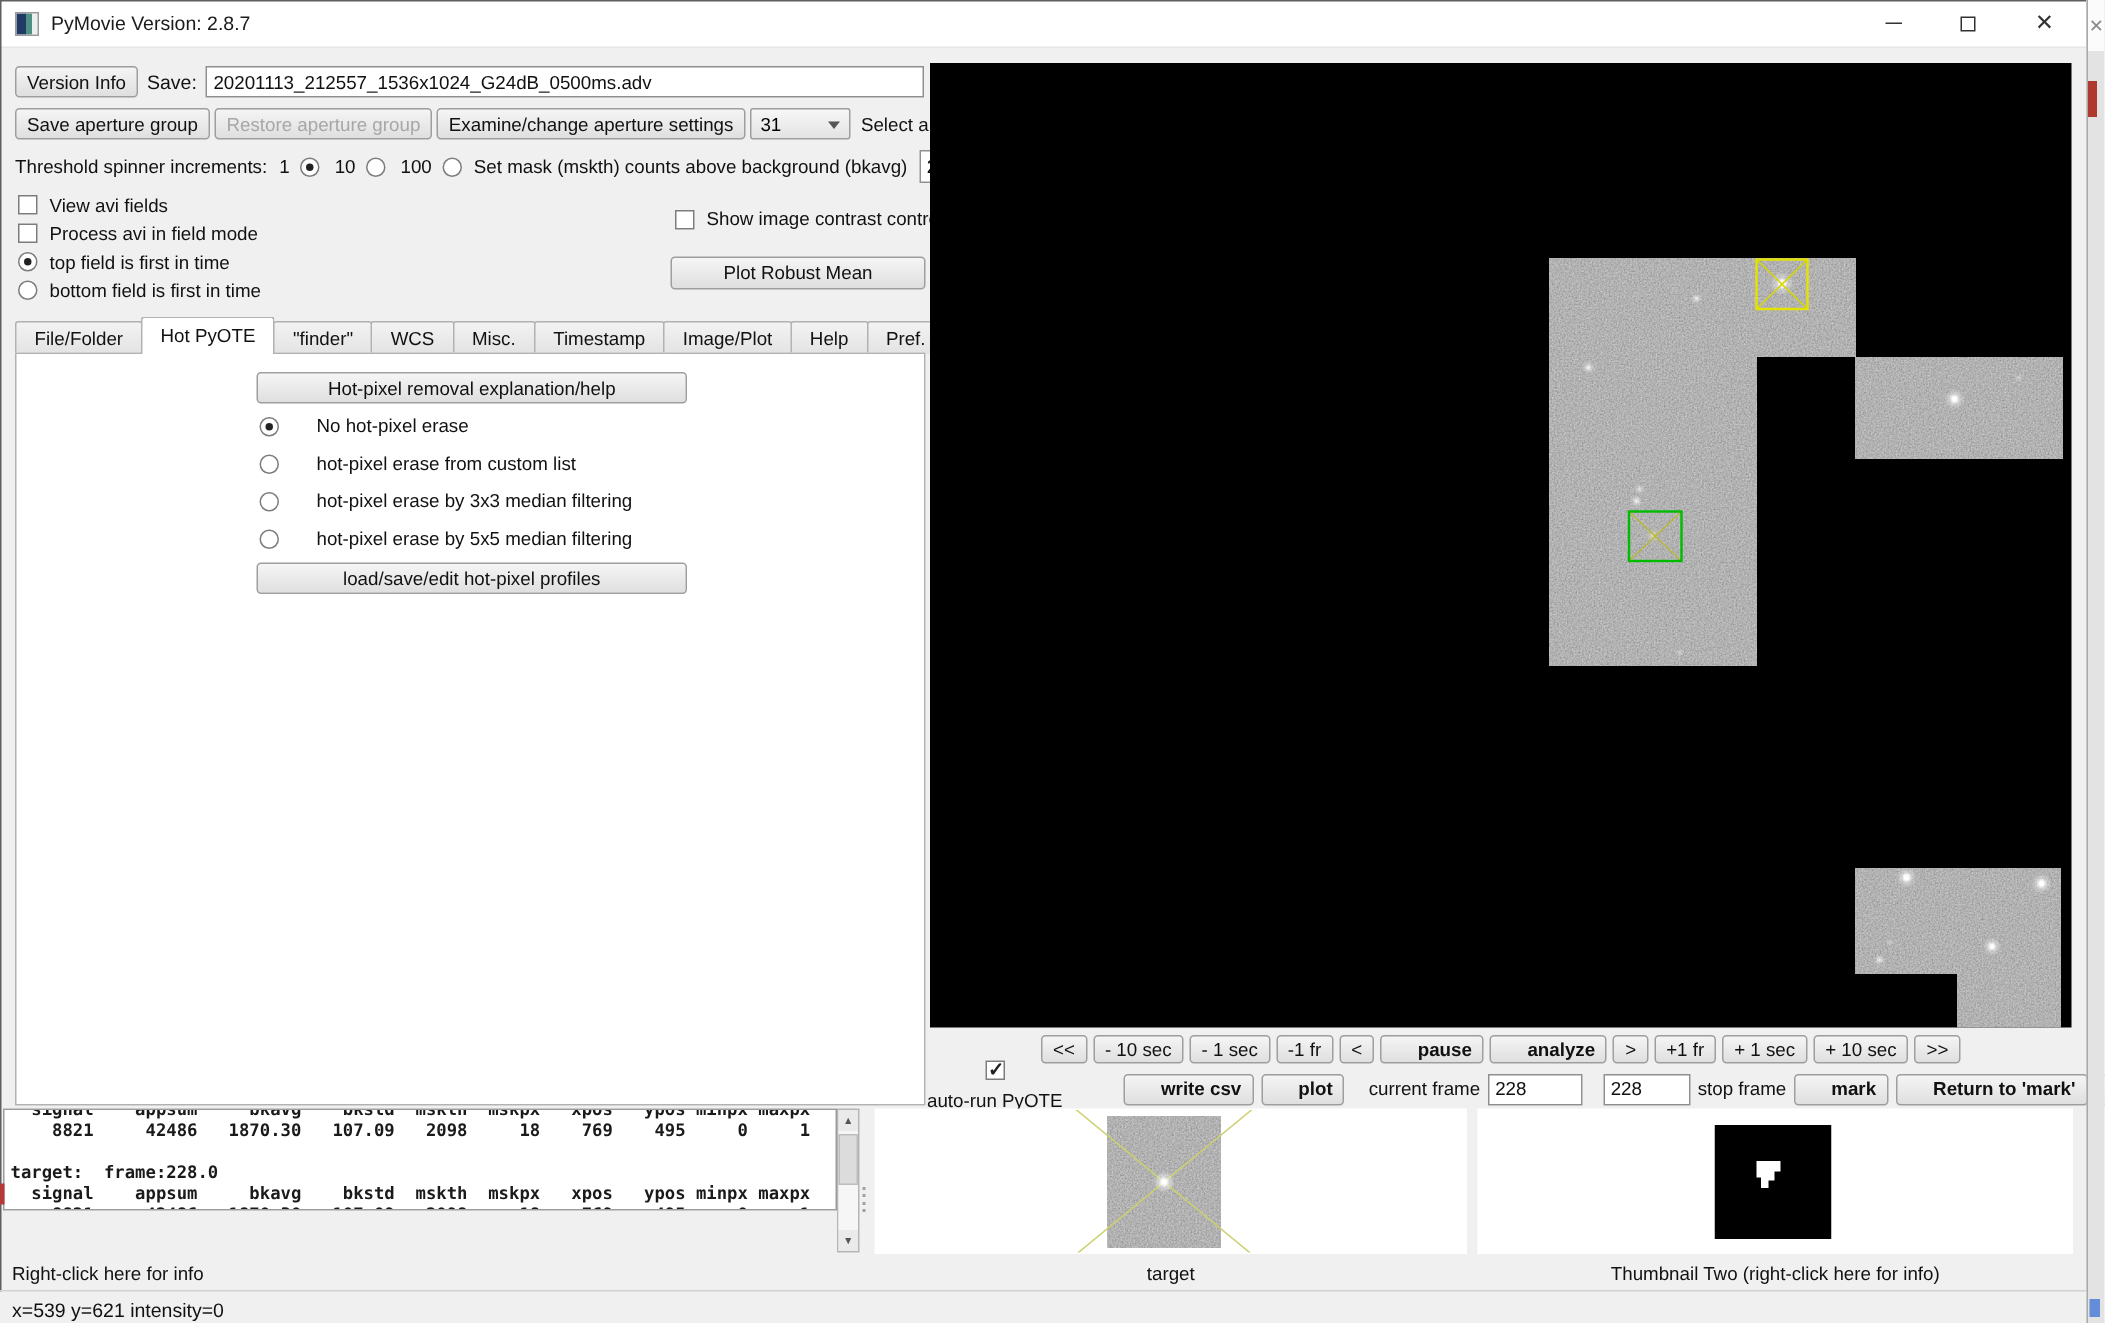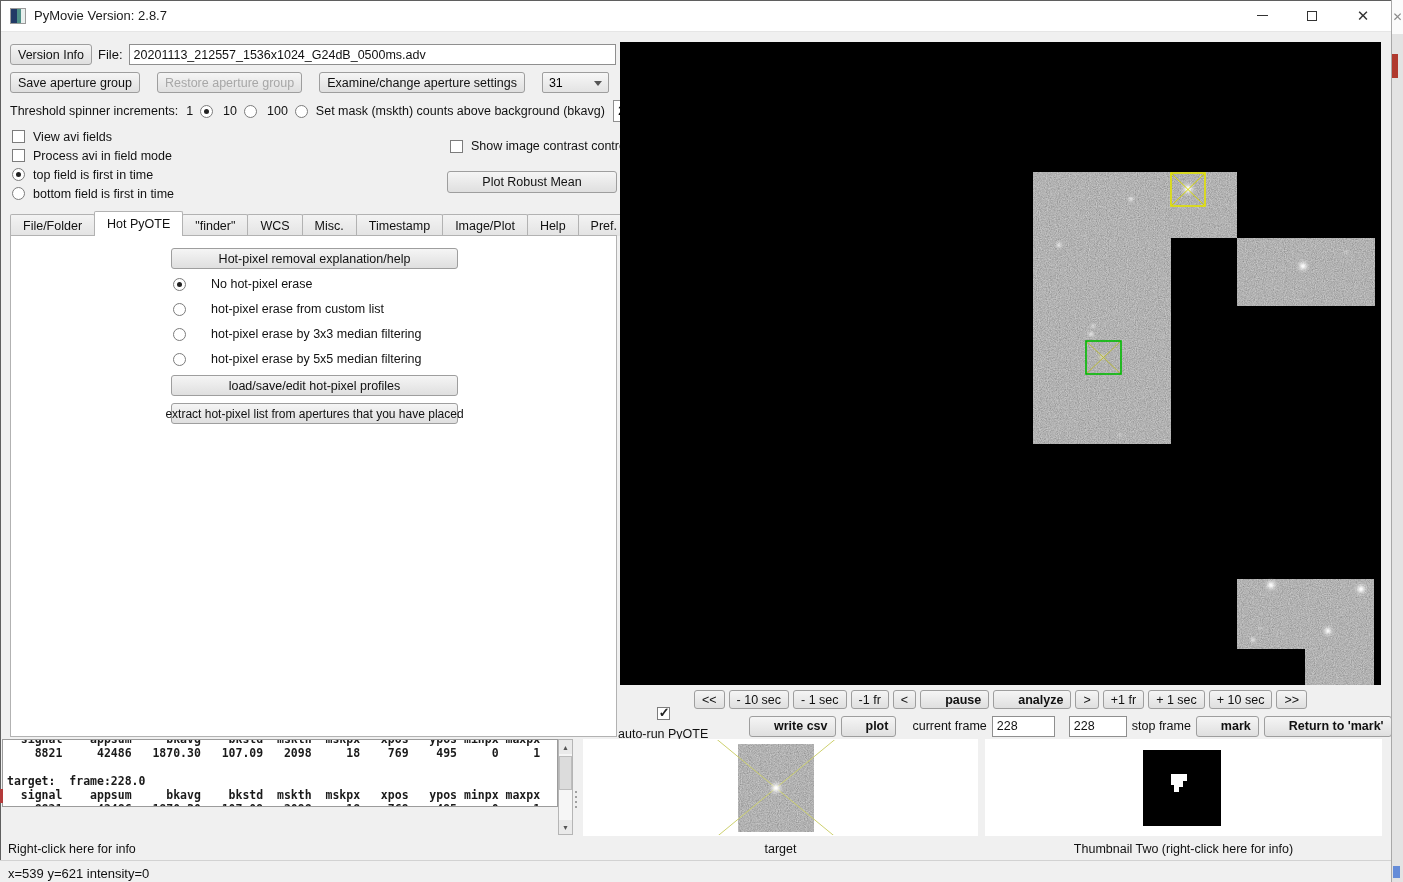--- a/index.html
+++ b/index.html
@@ -26,21 +26,21 @@
   .lbl { font-size:12.5px; color:#111; white-space:nowrap; }
   .chk { width:13px; height:13px; border:1px solid #7c7c7c; background:#fff; position:relative; flex:none; }
   .chk.on::after { content:"\2713"; position:absolute; left:1px; top:-3px; font-size:13px; font-weight:bold; color:#222; }
   .rad { width:13px; height:13px; border:1px solid #7c7c7c; border-radius:50%; background:#fff; position:relative; flex:none; }
   .rad.on::after { content:""; position:absolute; left:3px; top:3px; width:5px; height:5px; border-radius:50%; background:#222; }
   .row { display:flex; align-items:center; }
 
   
   #row-file { left:10px; top:44px; width:606px; height:21px; display:flex; gap:6px; align-items:center; }
   #file-input { flex:1; height:21px; }
-  #row-aperture { left:10px; top:72px; height:21px; display:flex; gap:17px; align-items:center; }
+  #row-aperture { left:10px; top:72px; height:21px; display:flex; gap:3px; align-items:center; }
   .combo { position:relative; width:67px; height:21px; background:linear-gradient(#f7f7f7,#e3e3e3); border:1px solid #9e9e9e; border-radius:2px; font-size:12.5px; display:flex; align-items:center; padding-left:6px; }
   .combo .arr { position:absolute; right:6px; top:8px; width:0; height:0; border-left:4px solid transparent; border-right:4px solid transparent; border-top:5px solid #555; }
   #row-thresh { left:10px; top:100px; height:22px; display:flex; gap:8px; align-items:center; }
   .spin { display:flex; height:22px; }
   .spin .val { width:33px; height:22px; background:#fff; border:1px solid #8f8f8f; font-size:12.5px; padding:0 4px; }
   .spin .arrs { width:14px; height:22px; border:1px solid #9e9e9e; border-left:none; display:flex; flex-direction:column; }
   .spin .arrs div { flex:1; display:flex; align-items:center; justify-content:center; font-size:6px; color:#444; background:linear-gradient(#f5f5f5,#e0e0e0); }
   #field-checks { left:12px; top:130px; display:flex; flex-direction:column; gap:6px; }
   #field-checks .row { gap:8px; height:13px; }
   #contrast-row { left:450px; top:139px; display:flex; gap:8px; align-items:center; }
@@ -130,21 +130,21 @@
       </div>
     <div class="abs wcb close-x" style="left:1340px">
         <span>✕</span>
       </div>
   </div>
   <div class="abs edge" style="left:0;top:0;width:1px;height:861px"></div>
   <div class="abs edge" style="left:0;top:0;width:1391px;height:1px"></div>
 
   <div class="abs" id="row-file">
     <button class="btn">Version Info</button>
-    <span class="lbl" style="font-size:13px">File:</span>
+    <span class="lbl" style="font-size:13px">Save:</span>
     <input id="file-input" class="tin" value="20201113_212557_1536x1024_G24dB_0500ms.adv" style="">
   </div>
 
   <div class="abs" id="row-aperture">
     <button class="btn">Save aperture group</button>
     <button class="btn disabled">Restore aperture group</button>
     <button class="btn">Examine/change aperture settings</button>
     <div class="combo">
       <span>31</span>
       <span class="arr"></span>
@@ -228,21 +228,20 @@
         <div class="row">
           <span class="rad"></span>
           <span class="lbl">hot-pixel erase by 3x3 median filtering</span>
         </div>
         <div class="row">
           <span class="rad"></span>
           <span class="lbl">hot-pixel erase by 5x5 median filtering</span>
         </div>
       </div>
     <button class="btn" id="hp-profiles">load/save/edit hot-pixel profiles</button>
-    <button class="btn" id="hp-extract">extract hot-pixel list from apertures that you have placed</button>
   </div>
 
   <div class="abs" id="image-wrap">
     <svg id="image-svg" width="761" height="643">
         <rect x="413" y="130" width="138" height="272" fill="#585858" filter="url(#grain)"></rect>
         <rect x="551" y="130" width="66" height="66" fill="#585858" filter="url(#grain)"></rect>
         <rect x="617" y="196" width="138" height="68" fill="#585858" filter="url(#grain)"></rect>
         <rect x="617" y="537" width="137" height="70" fill="#585858" filter="url(#grain)"></rect>
         <rect x="685" y="607" width="69" height="36" fill="#585858" filter="url(#grain)"></rect>
         <circle cx="568" cy="147" r="6.6000000000000005" fill="#ffffff" opacity="0.28" filter="url(#starblur)"></circle>

